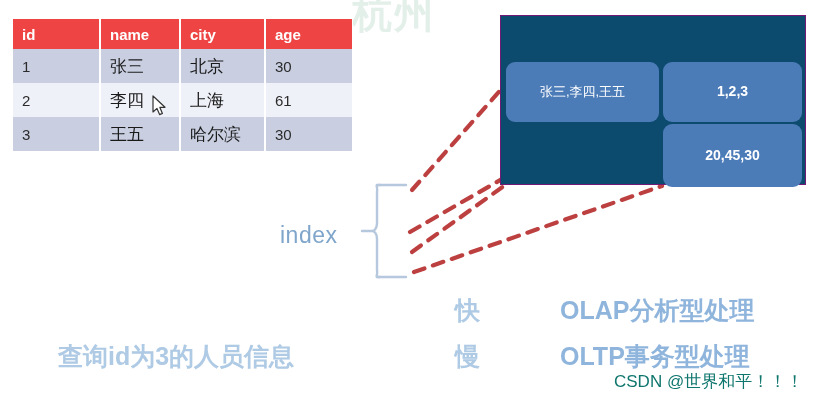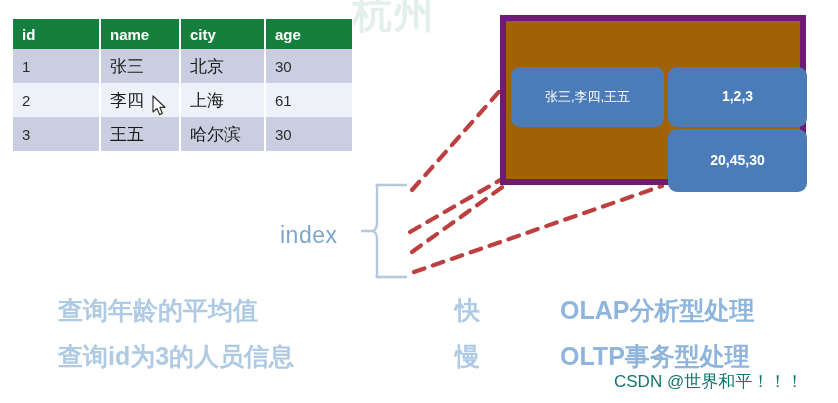--- a/index.html
+++ b/index.html
@@ -39,21 +39,21 @@
   .data-table {
     position: absolute;
     left: 13px;
     top: 19px;
     width: 339px;
     border-collapse: collapse;
     table-layout: fixed;
     box-shadow: 0 0 0 1px #ffffff;
   }
   .data-table th {
-    background: #15803d;
+    background: #ef4444;
     color: #ffffff;
     font-size: 15px;
     font-weight: bold;
     text-align: left;
     padding: 6px 16px 6px 9px;
     border-right: 2px solid #ffffff;
     height: 18px;
   }
   .data-table th:last-child { border-right: none; }
   .data-table td {
@@ -116,22 +116,22 @@
     pointer-events: none;
   }
 
   
   .index-panel {
     position: absolute;
     left: 500px;
     top: 15px;
     width: 306px;
     height: 170px;
-    background: #a16207;
-    border: 6px solid #701a75;
+    background: #0c4a6e;
+    border: 1px solid #701a75;
     box-sizing: border-box;
   }
   .index-cell {
     position: absolute;
     background: #4c7cb8;
     border-radius: 9px;
     color: #ffffff;
     font-size: 13px;
     display: flex;
     align-items: center;
@@ -268,21 +268,20 @@
   </svg>
 
   <div class="index-panel">
     <div class="index-cell cell-names">张三,李四,王五</div>
     <div class="index-cell cell-ids">1,2,3</div>
     <div class="index-cell cell-ages">20,45,30</div>
   </div>
 
   <div class="bottom-area">
     <div class="cmp-row r1">
-      <span class="cmp-query">查询年龄的平均值</span>
       <span class="cmp-speed">快</span>
       <span class="cmp-type">OLAP分析型处理</span>
     </div>
     <div class="cmp-row r2">
       <span class="cmp-query">查询id为3的人员信息</span>
       <span class="cmp-speed">慢</span>
       <span class="cmp-type">OLTP事务型处理</span>
     </div>
   </div>
 

